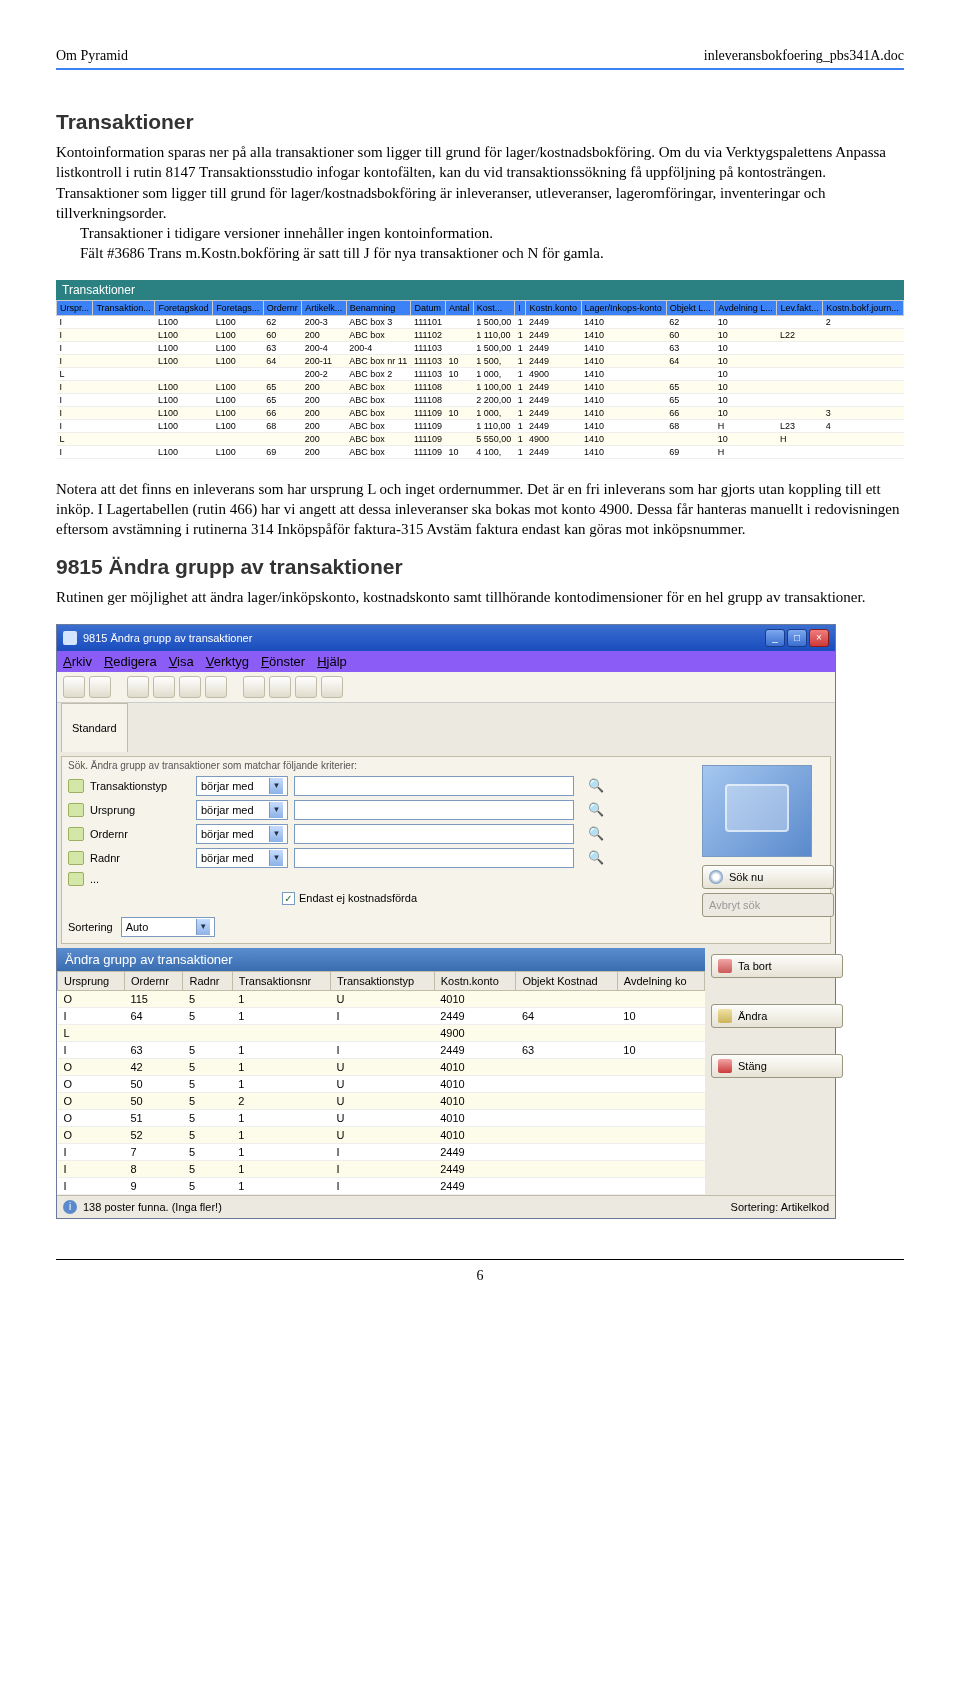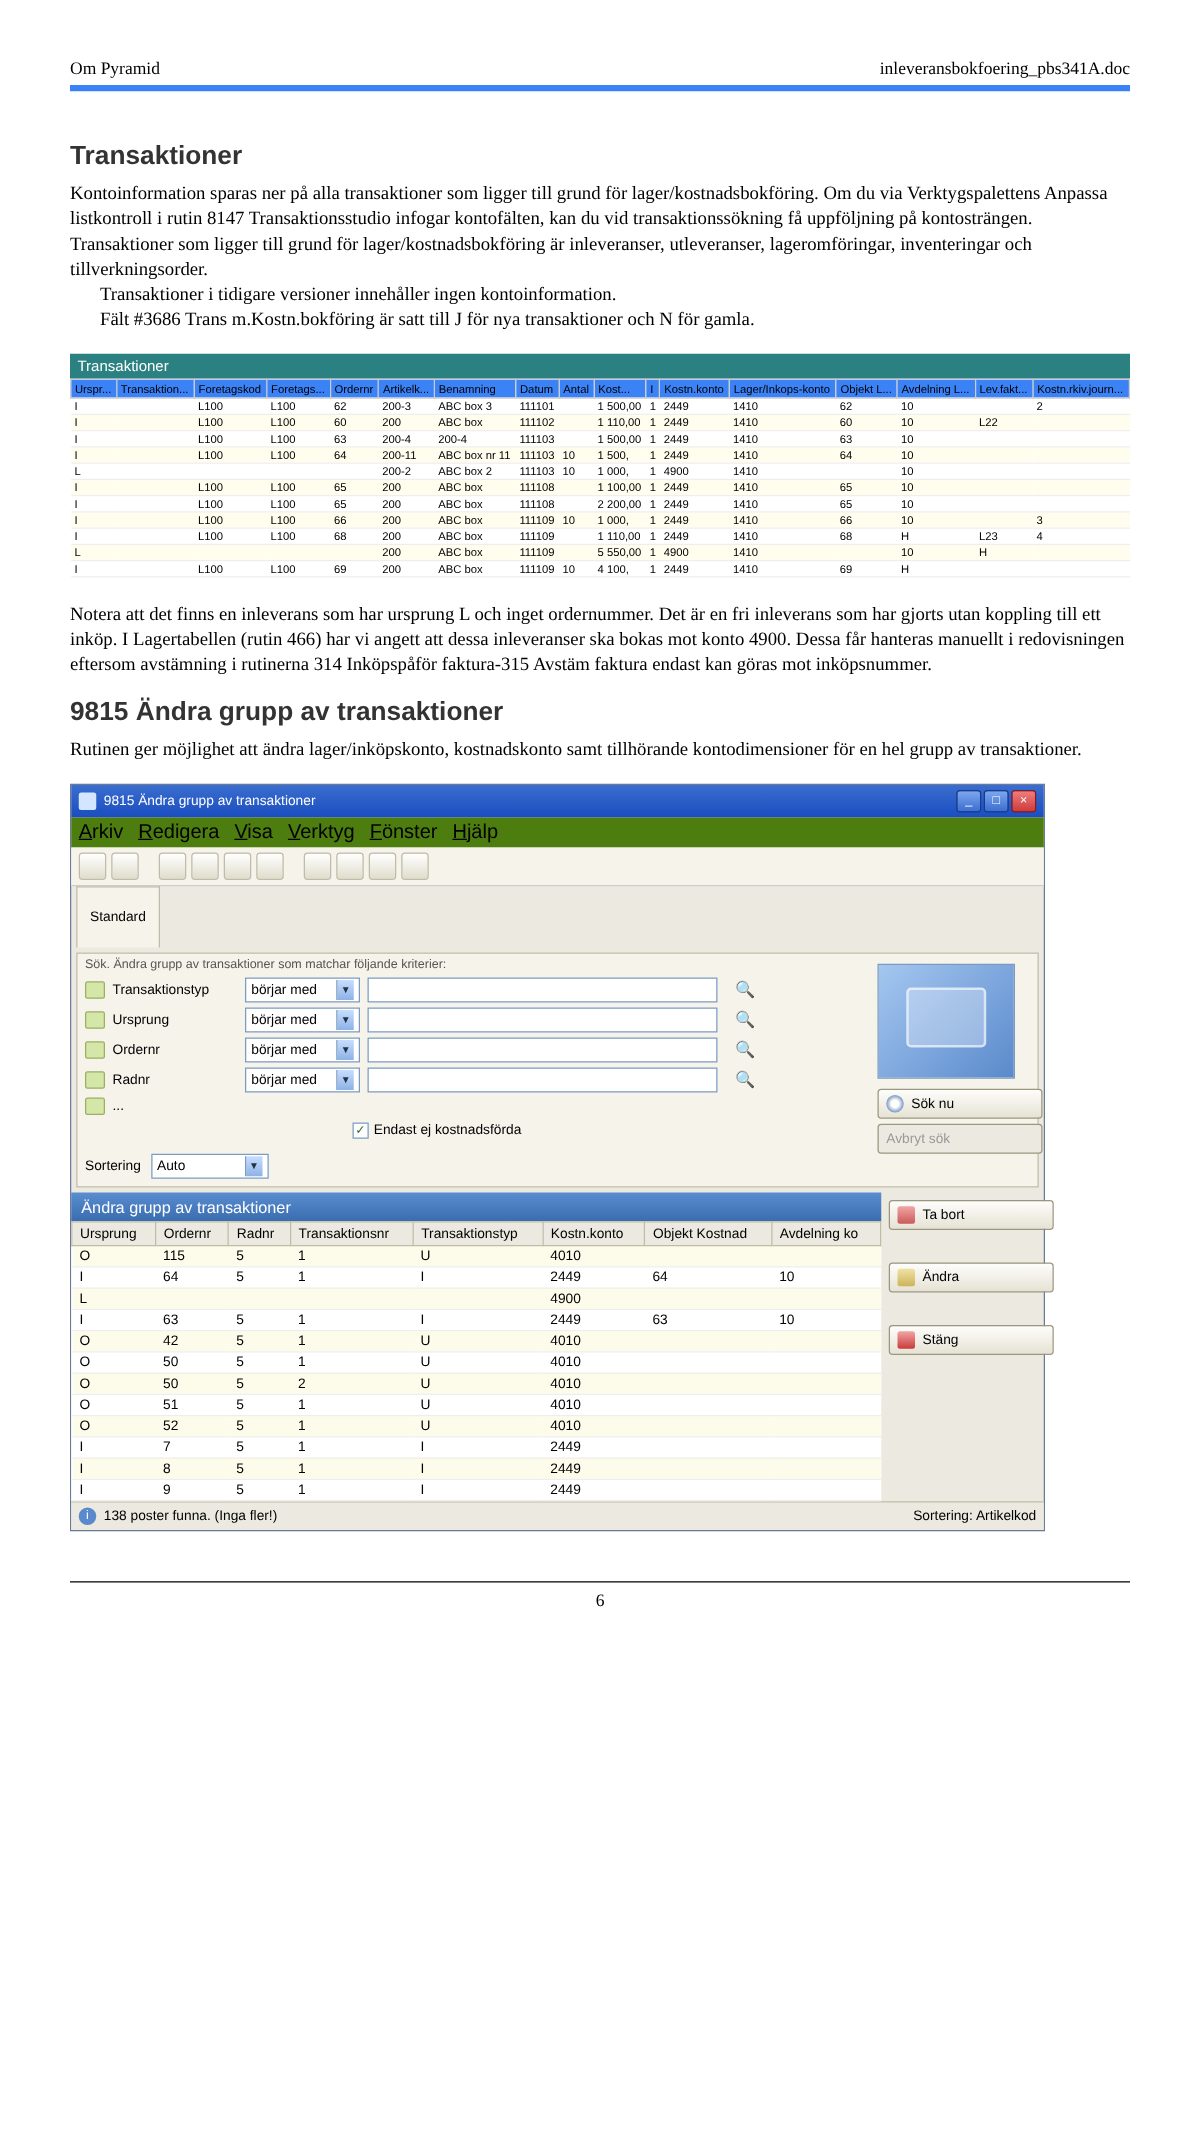--- a/index.html
+++ b/index.html
@@ -1,38 +1,38 @@
 <!DOCTYPE html>
 <html><head>
 <meta charset="utf-8">
 <style>
   * { box-sizing: border-box; margin: 0; padding: 0; }
   body { font-family: Georgia, serif; width: 960px; background: #fff; color: #000; }
   .page { padding: 48px 56px 30px 56px; }
-  .header { display: flex; justify-content: space-between; font-size: 14px; padding-bottom: 4px; border-bottom: 5px solid #3b82f6; margin-bottom: 40px; }
+  .header { display: flex; justify-content: space-between; font-size: 14px; padding-bottom: 4px; border-bottom: 2px solid #3b82f6; margin-bottom: 40px; }
   h2 { font-family: Verdana, Arial, sans-serif; font-weight: bold; font-size: 21px; color: #333; margin-bottom: 8px; }
   .body-text { font-size: 15px; line-height: 1.35; margin-bottom: 16px; }
   .indent { padding-left: 24px; }
 
   
   .shot1 { margin-bottom: 20px; }
   .shot1-title { background: #2b8181; color: #fff; font-family: Tahoma, Arial, sans-serif; font-size: 12px; padding: 3px 6px; }
   .shot1-table { width: 100%; border-collapse: collapse; font-family: Tahoma, Arial, sans-serif; font-size: 9px; background: #fff; }
   .shot1-table th { background: #3b82f6; border: 1px solid #ccc; padding: 2px 3px; font-weight: normal; text-align: left; white-space: nowrap; }
   .shot1-table td { border-bottom: 1px solid #eee; padding: 1px 3px; white-space: nowrap; }
   .shot1-table tbody tr:nth-child(even) { background: #fffeee; }
 
   
   .shot2 { width: 780px; border: 1px solid #6a7a9a; font-family: Tahoma, Arial, sans-serif; font-size: 11px; background: #eceae0; margin-top: 6px; }
   .titlebar { background: linear-gradient(#3a6ecf, #1a4dbf); color: #fff; padding: 4px 6px; display: flex; align-items: center; }
   .titlebar .ticon { width: 14px; height: 14px; background: #d4e6ff; border-radius: 2px; margin-right: 6px; }
   .winbtns { margin-left: auto; display: flex; gap: 2px; }
   .winbtn { width: 20px; height: 18px; background: linear-gradient(#7da7ef,#3a6ecf); border: 1px solid #1a3a8a; border-radius: 3px; color: #fff; font-size: 10px; display: flex; align-items: center; justify-content: center; }
   .winbtn.close { background: linear-gradient(#ef7d7d,#cf3a3a); border-color: #8a1a1a; }
-  .menubar { background: #4d7c0f; padding: 3px 6px; font-size: 16px; display: flex; gap: 12px; }
+  .menubar { background: #8b5cf6; padding: 3px 6px; font-size: 13px; display: flex; gap: 12px; }
   .menubar span u { text-decoration: underline; }
   .toolbar { background: #f5f3ea; padding: 4px 6px; display: flex; gap: 4px; border-bottom: 1px solid #ccc; }
   .tbtn { width: 22px; height: 22px; background: linear-gradient(#fff,#e0dccc); border: 1px solid #c0bca8; border-radius: 3px; }
   .tab { display: inline-block; padding: 18px 10px; background: #f5f3ea; border: 1px solid #c0bca8; border-bottom: none; margin-left: 4px; font-size: 11px; }
 
   .search-panel { margin: 4px; border: 1px solid #c0bca8; background: #f5f3ea; position: relative; }
   .search-panel-head { padding: 3px 6px; font-size: 10px; color: #555; }
   .search-row { display: flex; align-items: center; padding: 2px 6px; gap: 6px; }
   .fldicon { width: 16px; height: 14px; background: #d4e6a8; border: 1px solid #9ab060; border-radius: 2px; }
   .fldlabel { width: 100px; }
@@ -100,21 +100,21 @@
             <th>Benamning</th>
             <th>Datum</th>
             <th>Antal</th>
             <th>Kost...</th>
             <th>I</th>
             <th>Kostn.konto</th>
             <th>Lager/Inkops-konto</th>
             <th>Objekt L...</th>
             <th>Avdelning L...</th>
             <th>Lev.fakt...</th>
-            <th>Kostn.rkiv.journ...</th>
+            <th>Kostn.bokf.journ...</th>
           </tr>
         </thead>
       <tbody id="s1body">
           <tr>
             <td>I</td>
             <td></td>
             <td>L100</td>
             <td>L100</td>
             <td>62</td>
             <td>200-3</td>

